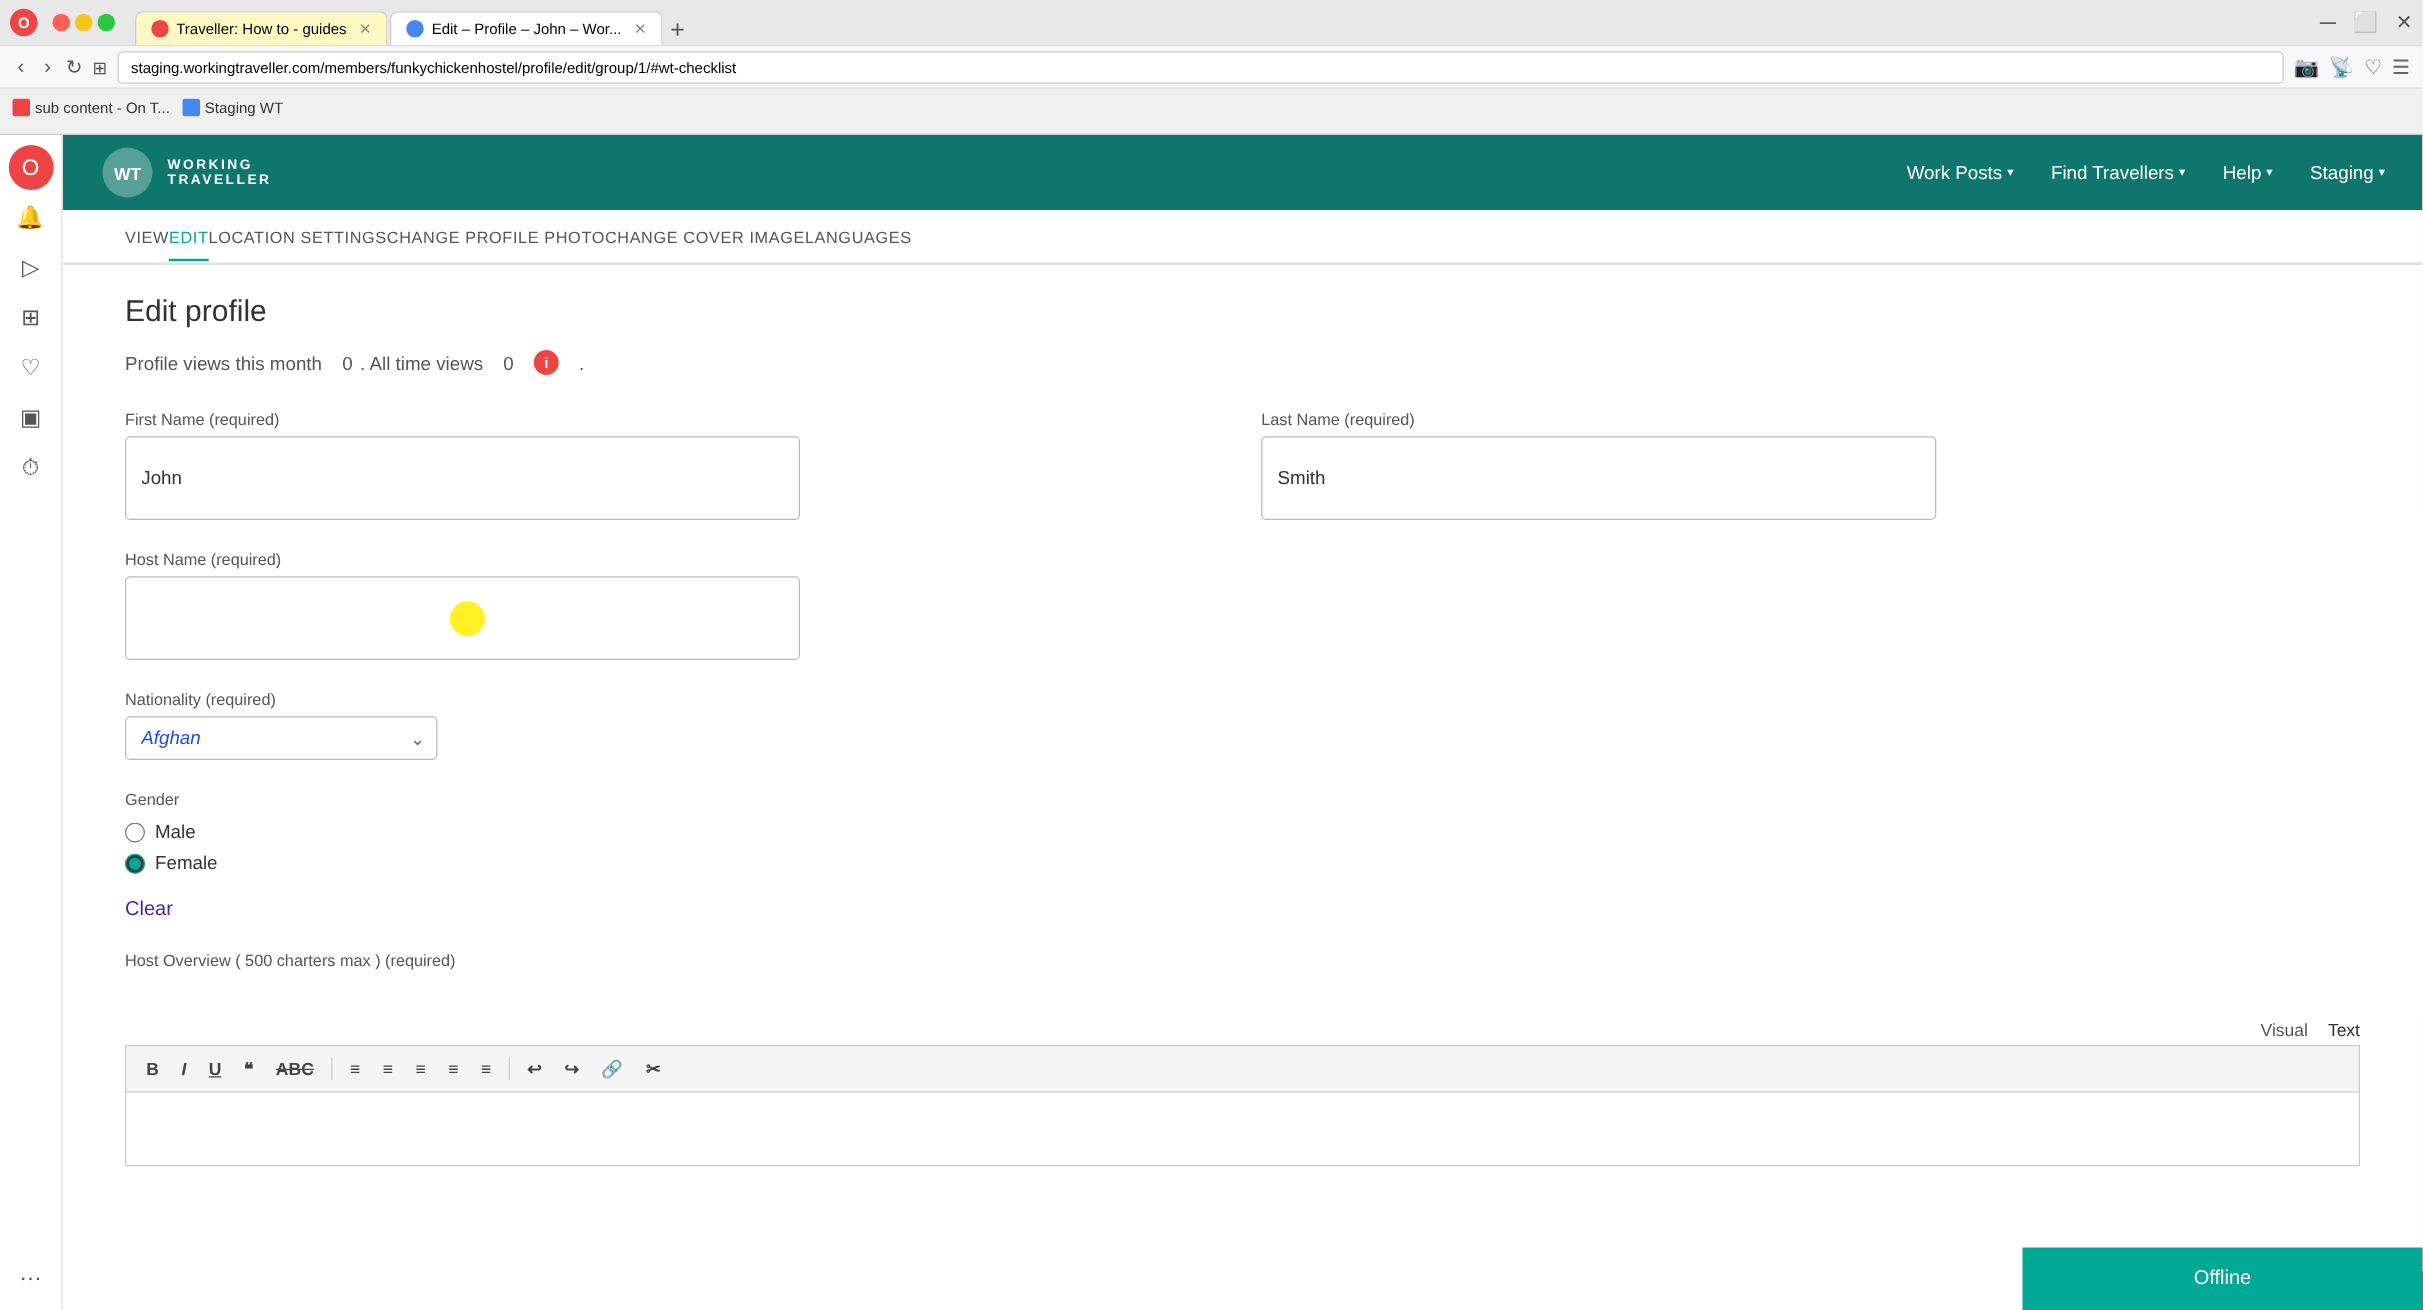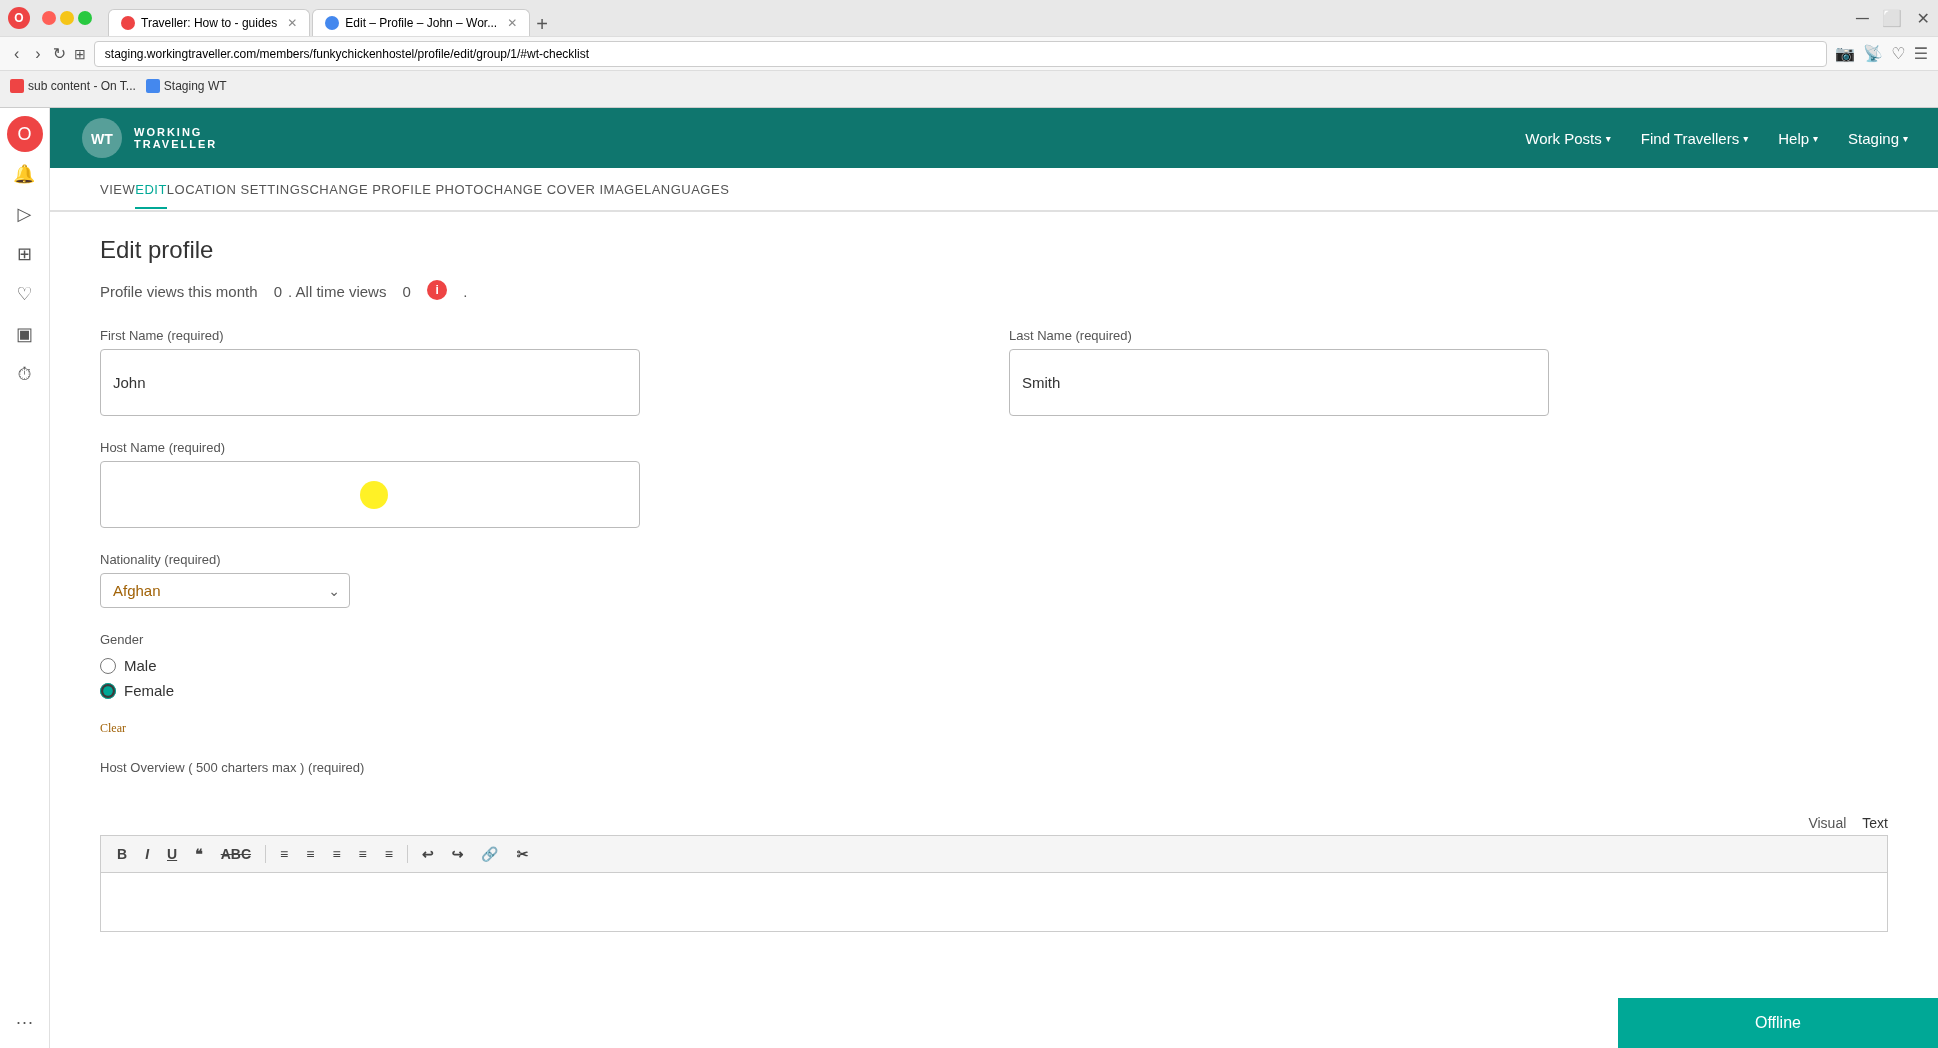--- a/index.html
+++ b/index.html
@@ -47,29 +47,29 @@
 
     
     .form-row { display: flex; gap: 30px; margin-bottom: 24px; }
     .form-group { flex: 1; }
     .form-label { font-size: 13px; color: #555; margin-bottom: 6px; display: block; }
     .form-input { width: 100%; border: 1px solid #bbb; border-radius: 4px; padding: 24px 12px; font-size: 15px; color: #333; outline: none; }
     .host-name-wrapper { position: relative; display: inline-block; width: 540px; }
     .yellow-cursor { position: absolute; width: 28px; height: 28px; background: #ffee00; border-radius: 50%; top: 50%; left: 260px; transform: translateY(-50%); opacity: 0.85; pointer-events: none; }
 
     .select-wrapper { position: relative; display: inline-block; }
-    .form-select { border: 1px solid #bbb; border-radius: 4px; padding: 8px 35px 8px 12px; font-size: 15px; color: #a16207; appearance: none; background: white; cursor: pointer; min-width: 250px; }
+    .form-select { border: 1px solid #bbb; border-radius: 4px; padding: 8px 35px 8px 12px; font-size: 15px; color: #1d4ed8; appearance: none; background: white; cursor: pointer; min-width: 250px; font-style: italic; }
     .select-arrow { position: absolute; right: 10px; top: 50%; transform: translateY(-50%); color: #666; pointer-events: none; }
 
     .gender-section { margin-bottom: 24px; }
     .gender-label { font-size: 13px; color: #555; margin-bottom: 10px; display: block; }
     .radio-group { display: flex; flex-direction: column; gap: 8px; margin-bottom: 20px; }
     .radio-item { display: flex; align-items: center; gap: 8px; font-size: 15px; color: #333; cursor: pointer; }
     .radio-item input[type="radio"] { width: 16px; height: 16px; cursor: pointer; accent-color: #00a896; }
-    .clear-link { color: #a16207; font-size: 12px; cursor: pointer; text-decoration: none; font-family: Liberation Serif, serif; }
+    .clear-link { color: #4c1d95; font-size: 16px; cursor: pointer; text-decoration: none; }
 
     .host-overview { margin-bottom: 16px; }
     .host-overview-label { font-size: 13px; color: #555; margin-bottom: 10px; display: block; }
     .editor-toolbar-top { display: flex; justify-content: flex-end; gap: 16px; font-size: 14px; color: #555; margin-bottom: 4px; margin-top: 40px; }
     .editor-mode { cursor: pointer; color: #555; }
     .editor-mode.active { color: #333; font-weight: 500; }
     .editor-toolbar { background: #f5f5f5; border: 1px solid #ccc; border-bottom: none; padding: 6px 10px; display: flex; align-items: center; gap: 6px; }
     .toolbar-btn { background: transparent; border: none; cursor: pointer; padding: 4px 6px; font-size: 14px; color: #444; border-radius: 3px; font-weight: bold; }
     .toolbar-sep { width: 1px; height: 18px; background: #ccc; margin: 0 2px; }
     .editor-area { border: 1px solid #ccc; min-height: 60px; background: white; padding: 10px; }
@@ -94,21 +94,21 @@
 <div class="browser-frame">
 
   <div class="title-bar">
     <div class="opera-icon">O</div>
     <div style="display:flex;gap:4px;margin-left:4px;">
       <div class="win-btn win-close"></div>
       <div class="win-btn win-min"></div>
       <div class="win-btn win-max"></div>
     </div>
     <div class="tab-bar" style="flex:1;display:flex;align-items:flex-end;height:100%;padding-bottom:0;background:transparent;">
-      <div class="tab" style="background:#ffffff;">
+      <div class="tab" style="background:#fef9c3;">
         <span style="width:14px;height:14px;border-radius:50%;background:#e44;display:inline-block;"></span>
         <span style="font-size:12px;max-width:160px;overflow:hidden;white-space:nowrap;text-overflow:ellipsis;">Traveller: How to - guides</span>
         <span class="tab-close">✕</span>
       </div>
       <div class="tab active" style="background:#fff;margin-left:2px;">
         <span style="width:14px;height:14px;border-radius:50%;background:#4488ee;display:inline-block;"></span>
         <span style="font-size:12px;max-width:160px;overflow:hidden;white-space:nowrap;text-overflow:ellipsis;">Edit – Profile – John – Wor...</span>
         <span class="tab-close">✕</span>
       </div>
       <button class="tab-new-plus">+</button>

